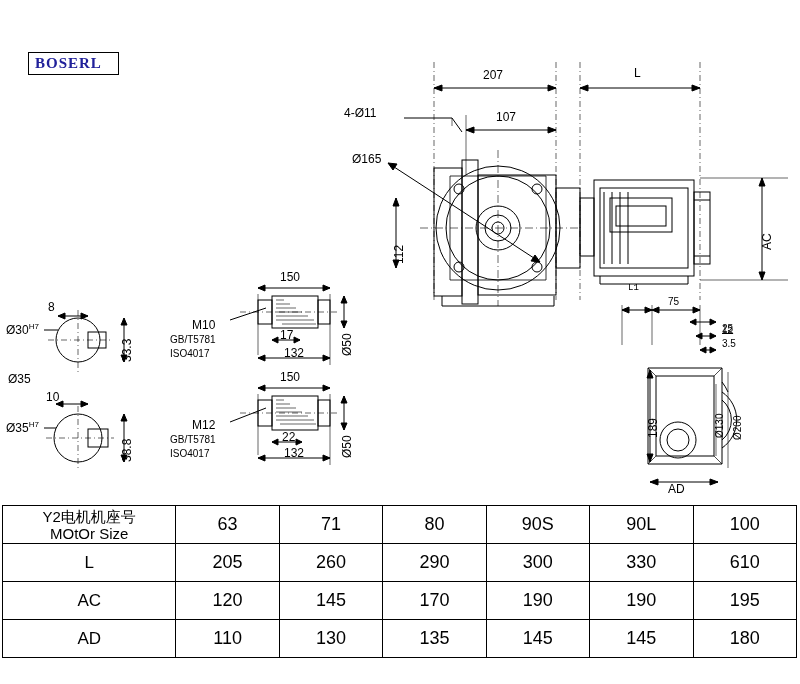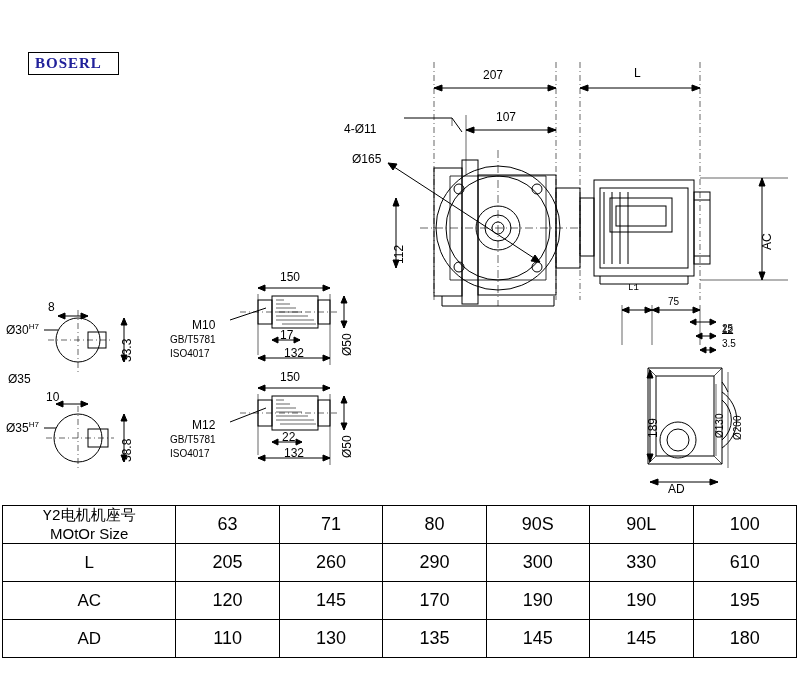--- a/index.html
+++ b/index.html
@@ -54,21 +54,21 @@
   .spec-table td, .spec-table th {
     border:1px solid #000;
     text-align:center;
     vertical-align:middle;
     height:35px;
     font-weight:normal;
     font-family:"Liberation Sans", sans-serif;
   }
   .spec-table td.rowhead { width:175px; }
   .spec-table td.val { width:103px; font-size:18px; }
-  .hdr-cn { font-size:15px; display:block; line-height:17px; font-family:Liberation Mono, monospace; }
+  .hdr-cn { font-size:15px; display:block; line-height:17px; font-family:Liberation Sans, sans-serif; }
   .hdr-en { font-size:15px; display:block; line-height:17px; font-family:"Liberation Sans", sans-serif; }
 </style>
 </head>
 <body>
 
 <div class="page">
 
   <div class="logo-box">
     <span class="logo-text">BOSERL</span>
   </div>
@@ -282,21 +282,21 @@
       <path d="M330,458 l-7,-3 l0,6 z" fill="#000"></path>
       <line x1="344" y1="396" x2="344" y2="430"></line>
       <path d="M344,396 l-3,7 l6,0 z" fill="#000"></path>
       <path d="M344,430 l-3,-7 l6,0 z" fill="#000"></path>
     </g>
   </svg>
 
   <div class="lbl dim" style="left:483px; top:68px;">207</div>
   <div class="lbl dim" style="left:634px; top:66px;">L</div>
   <div class="lbl dim" style="left:496px; top:110px;">107</div>
-  <div class="lbl dim" style="left:344px; top:106px;margin-top:16px;">4-Ø11</div>
+  <div class="lbl dim" style="left:344px; top:106px;">4-Ø11</div>
   <div class="lbl dim" style="left:352px; top:152px;">Ø165</div>
   <div class="lbl dim rot90" style="left:392px; top:264px;">112</div>
   <div class="lbl dim rot90" style="left:760px; top:250px;">AC</div>
 
   <div class="lbl dim-xs" style="left:628px; top:283px;font-family:Liberation Mono, monospace;">L1</div>
   <div class="lbl dim-sm" style="left:668px; top:296px;">75</div>
   <div class="lbl dim-sm" style="left:722px; top:323px;text-decoration:underline;">25</div>
   <div class="lbl dim-sm" style="left:722px; top:324px;">12</div>
   <div class="lbl dim-sm" style="left:722px; top:338px;">3.5</div>
   <div class="lbl dim rot90" style="left:646px; top:438px;">189</div>

